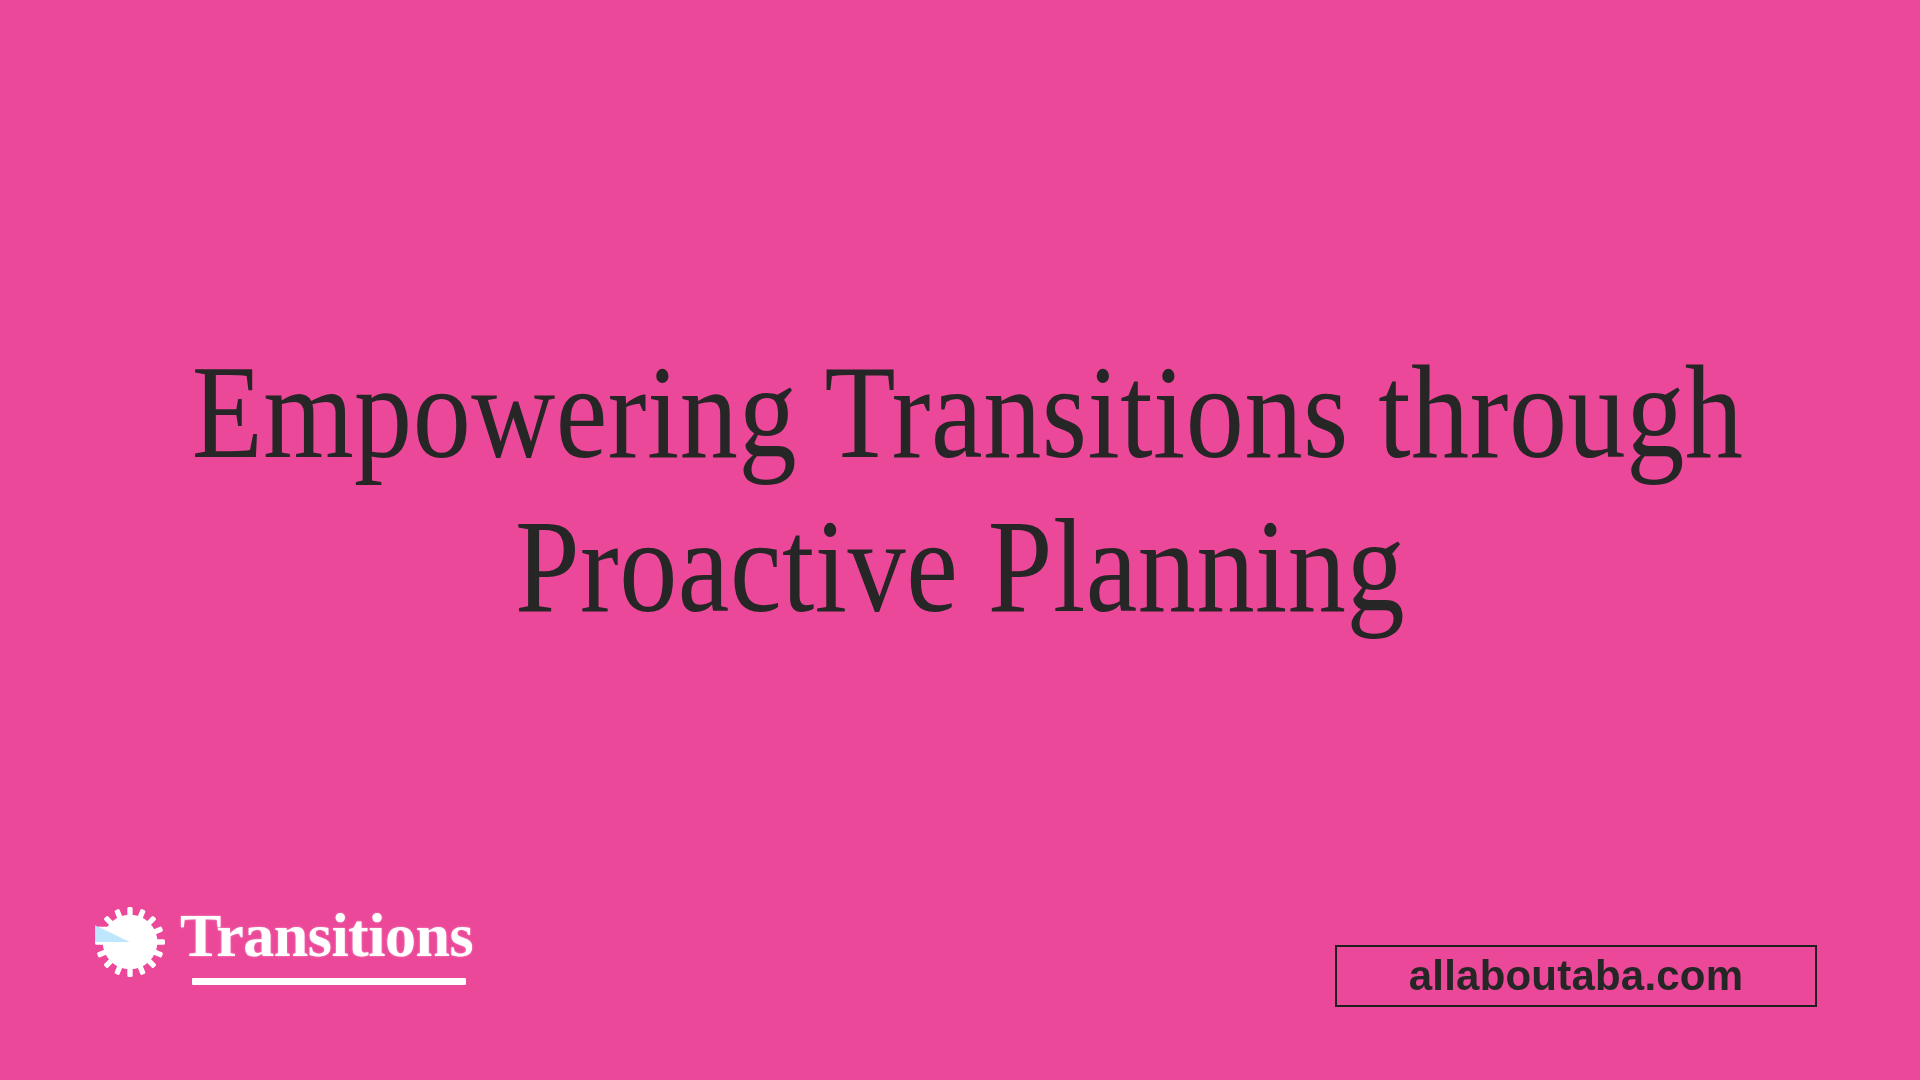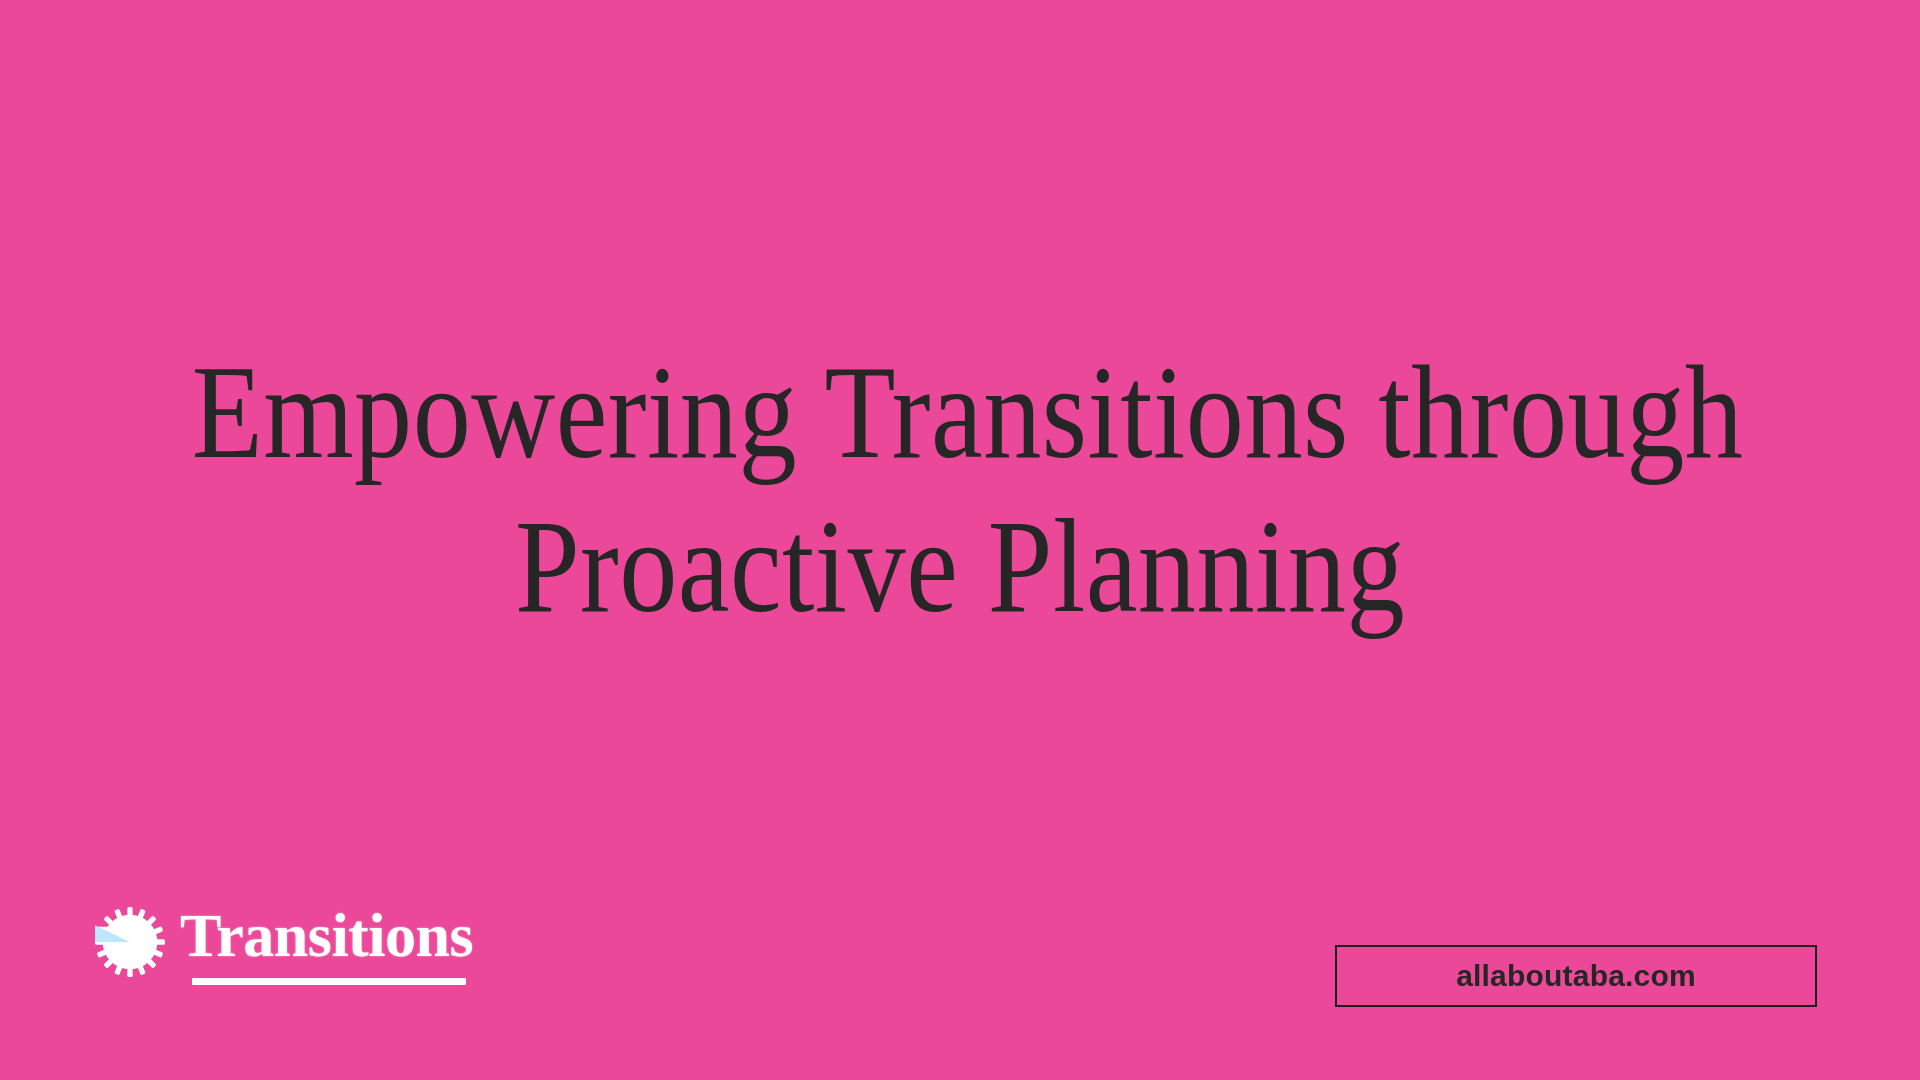--- a/index.html
+++ b/index.html
@@ -100,21 +100,21 @@
     border: 2px solid #1f1f1f;
     background: transparent;
     display: flex;
     align-items: center;
     justify-content: center;
   }
 
   .url-text {
     font-family: "Liberation Sans", sans-serif;
     font-weight: 700;
-    font-size: 30px;
+    font-size: 42px;
     line-height: 1;
     color: #262626;
     letter-spacing: 0.2px;
     white-space: nowrap;
   }
 </style>
 </head>
 <body>
 
 <div id="slide">

